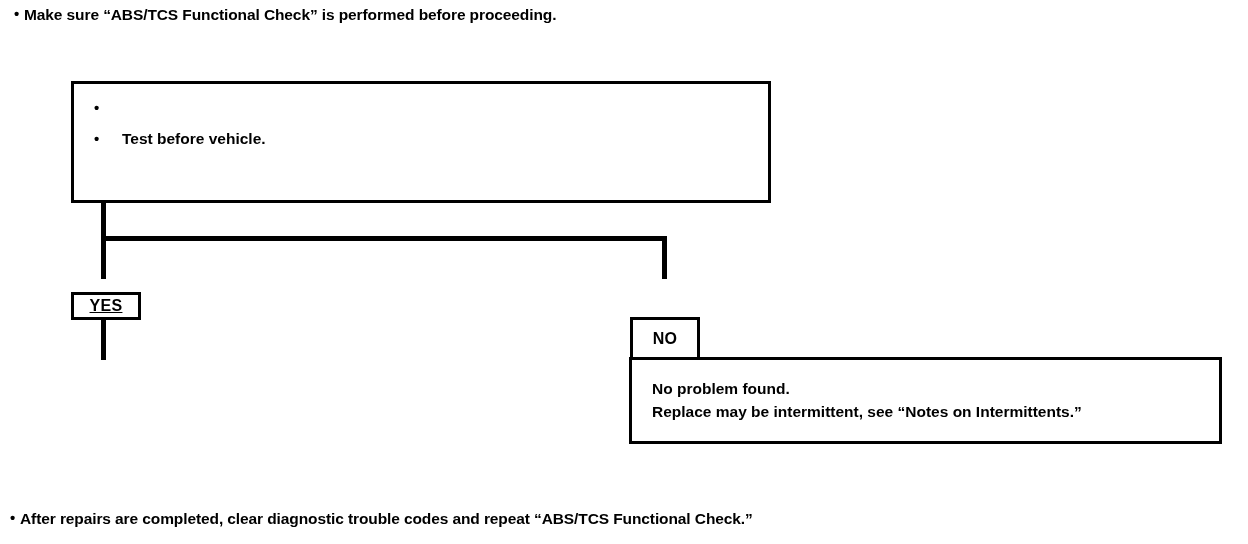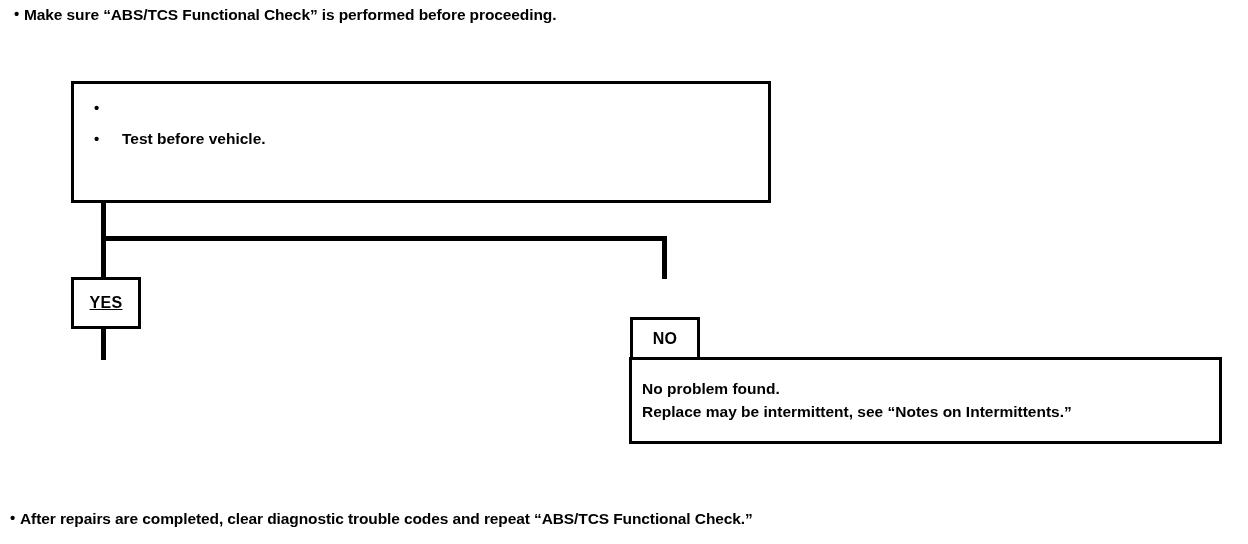--- a/index.html
+++ b/index.html
@@ -78,23 +78,23 @@
   .dbox-q {
     font-size: 15.5px;
     font-weight: bold;
     white-space: nowrap;
     line-height: 1.0;
   }
 
   
   #yes-box {
     left: 71px;
-    top: 277px;
+    top: 292px;
     width: 70px;
-    height: 52px;
+    height: 28px;
     text-decoration: underline;
   }
   #no-box {
     left: 630px;
     top: 277px;
     width: 70px;
     height: 44px;
     margin-top: 40px;
   }
   .branch-label {
@@ -119,21 +119,21 @@
     left: 629px;
     top: 357px;
     width: 593px;
     height: 87px;
   }
   .result-inner {
     height: 100%;
     display: flex;
     flex-direction: column;
     justify-content: center;
-    padding-left: 10px;
+    padding-left: 20px;
     font-size: 15.5px;
     font-weight: bold;
     white-space: nowrap;
   }
   .result-inner .line { line-height: 1.45; }
   .result-inner.single { padding-left: 22px; }
 
   
   .circled {
     display: inline-flex;

